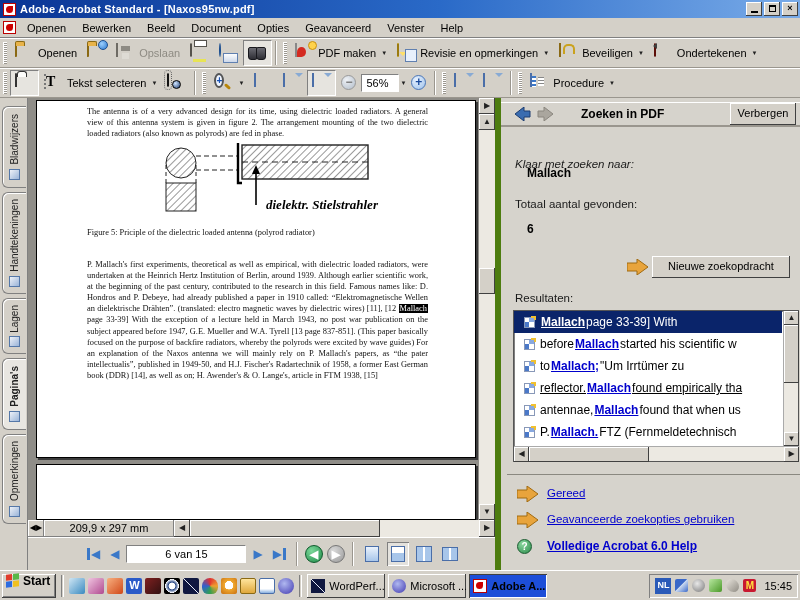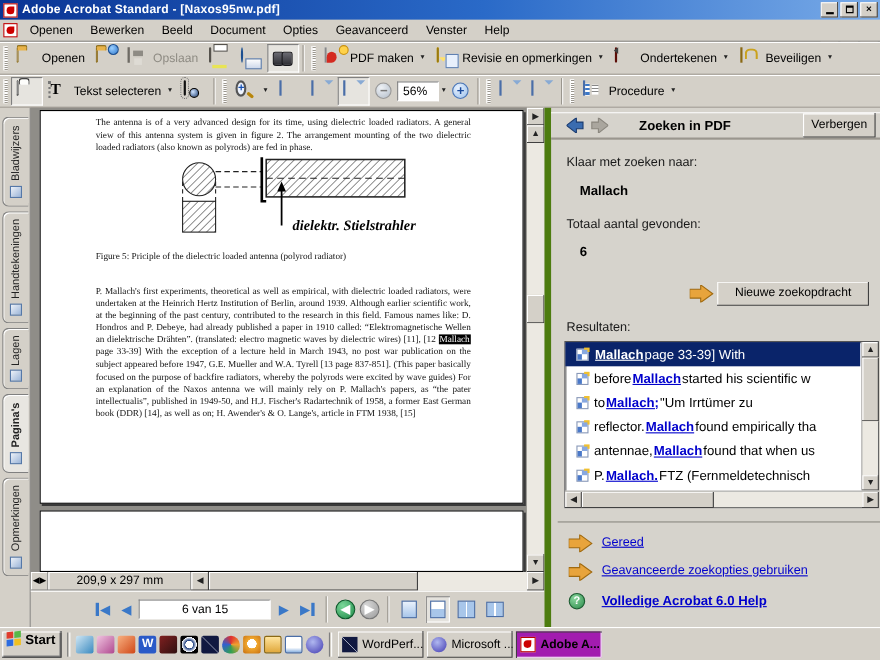--- a/index.html
+++ b/index.html
@@ -137,21 +137,21 @@
   .harrow { margin-left:14px; }
   #hidebtn { position:absolute; right:10px; top:1px; width:66px; height:22px; text-align:center; line-height:21px; background:#d4d0c8; box-shadow:inset -1px -1px 0 #404040, inset 1px 1px 0 #fff; }
   .plabel { position:absolute; left:14px; font-size:11.5px; color:#1a1a1a; }
   .pvalue { position:absolute; left:26px; font-weight:bold; font-size:12px; }
   #newsearch { position:absolute; right:10px; top:158px; width:138px; height:22px; text-align:center; line-height:21px; background:#d4d0c8; box-shadow:inset -1px -1px 0 #404040, inset 1px 1px 0 #fff; }
   #resultsbox { position:absolute; left:12px; top:212px; width:286px; height:152px; background:#fff; border:1px solid #555; box-shadow:inset 1px 1px 0 #808080; }
   .rrow { position:relative; height:22px; display:flex; align-items:center; padding-left:10px; white-space:nowrap; overflow:hidden; font-size:12px; width:268px; }
   .rrow .match { color:#0000cc; font-weight:bold; text-decoration:underline; margin:0 1px; }
   .rrow.selected { background:#0a246a; color:#fff; }
   .rrow.selected .match { color:#fff; }
-  .rrow.ulall .pre, .rrow.ulall .post { }
+  .rrow.ulall .pre, .rrow.ulall .post { text-decoration:underline; }
   .ricon { flex:0 0 11px; width:11px; height:11px; margin-right:5px; position:relative; background:#fff; border:1px solid #8898b8; }
   .ricon:before { content:""; position:absolute; left:0; top:4px; width:4px; height:5px; background:#4a78c8; }
   .ricon:after { content:""; position:absolute; right:0; top:0; width:5px; height:4px; background:#88a8e0; box-shadow:2px -2px 0 #f0c030; }
   #rv { position:absolute; right:0; top:0; width:15px; height:135px; background:#ece9e2; border-left:1px solid #aaa; }
   #rv .sbtn { width:15px; height:14px; line-height:13px; }
   #rvthumb { position:absolute; top:14px; left:0; width:15px; height:58px; background:#d4d0c8; box-shadow:inset -1px -1px 0 #404040, inset 1px 1px 0 #fff; }
   #rh { position:absolute; left:0; bottom:0; width:285px; height:15px; background:#ece9e2; border-top:1px solid #aaa; }
   #rh .sbtn { width:15px; height:15px; line-height:14px; }
   #rhthumb { position:absolute; left:15px; top:0; width:120px; height:15px; background:#d4d0c8; box-shadow:inset -1px -1px 0 #404040, inset 1px 1px 0 #fff; }
   #pdivider { position:absolute; left:6px; top:376px; width:293px; border-top:1px solid #8a8880; }
@@ -161,21 +161,21 @@
 
   
   #taskbar { position:absolute; left:0; top:570px; width:800px; height:30px; background:#d4d0c8; border-top:1px solid #fff; display:flex; align-items:center; padding:0 2px; gap:3px; }
   #startbtn { display:flex; align-items:flex-start; gap:3px; height:24px; padding:0 6px 0 4px; font-weight:bold; font-size:12px; background:#d4d0c8; box-shadow:inset -1px -1px 0 #404040, inset 1px 1px 0 #fff, inset -2px -2px 0 #808080; }
   .winflag { width:14px; height:13px; display:grid; grid-template-columns:6px 6px; grid-template-rows:6px 6px; gap:1px; transform:skewY(-6deg); }
   .winflag i:nth-child(1){background:#e03c2c;} .winflag i:nth-child(2){background:#58b848;}
   .winflag i:nth-child(3){background:#2c6ce0;} .winflag i:nth-child(4){background:#f0c020;}
   .tbsep { width:3px; height:22px; border-left:1px solid #808080; border-right:1px solid #fff; margin:0 2px; }
   .ql { width:16px; height:16px; border-radius:2px; }
   .taskbtn { display:flex; align-items:center; gap:4px; width:78px; height:24px; padding:0 4px; background:#d4d0c8; box-shadow:inset -1px -1px 0 #404040, inset 1px 1px 0 #fff; white-space:nowrap; overflow:hidden; }
-  .taskbtn.active { font-weight:bold; background:#a21caf; box-shadow:inset 1px 1px 0 #404040, inset -1px -1px 0 #fff; }
+  .taskbtn.active { font-weight:bold; background:#1d4ed8; box-shadow:inset 1px 1px 0 #404040, inset -1px -1px 0 #fff; }
   .tico { width:14px; height:14px; flex:0 0 14px; }
   #tray { margin-left:auto; display:flex; align-items:center; gap:4px; height:24px; padding:0 6px; box-shadow:inset 1px 1px 0 #808080, inset -1px -1px 0 #fff; }
   #nlbadge { width:16px; height:16px; background:#2a5ab8; color:#fff; font-size:9px; font-weight:bold; text-align:center; line-height:15px; }
   .trayico { width:13px; height:13px; border-radius:2px; }
   #clock { font-size:11px; margin-left:4px; }
 </style>
 </head>
 <body>
 
 <div id="screen">
@@ -243,27 +243,27 @@
       <span class="i16"><span class="pdficon"></span></span>
       <span class="lbl">PDF maken</span>
         <span class="dd">▼</span>
     </span>
     <span class="tbtn">
       <span class="i16"><span class="bubble"></span></span>
       <span class="lbl">Revisie en opmerkingen</span>
         <span class="dd">▼</span>
     </span>
     <span class="tbtn">
+      <span class="i16"><span class="lock"></span></span>
+      <span class="lbl">Beveiligen</span>
+        <span class="dd">▼</span>
+    </span>
+    <span class="tbtn">
       <span class="i16"><span class="pen"></span></span>
       <span class="lbl">Ondertekenen</span>
-        <span class="dd">▼</span>
-    </span>
-    <span class="tbtn">
-      <span class="i16"><span class="lock"></span></span>
-      <span class="lbl">Beveiligen</span>
         <span class="dd">▼</span>
     </span>
   </div>
 
   <div id="tb2" class="toolbar">
     <span class="grip"></span>
     <span class="tbtn pressed">
       <span class="i16"><span class="hand"></span></span>
     </span>
     <span class="tbtn">
@@ -427,21 +427,21 @@
         <svg class="harrow" width="16" height="14">
             <polygon points="0,7 9,0 9,4 15,4 15,10 9,10 9,14" fill="#3a6cb0" stroke="#1c3c70"></polygon>
           </svg>
         <svg class="harrow" style="margin-left:6px;" width="16" height="14">
             <polygon points="16,7 7,0 7,4 1,4 1,10 7,10 7,14" fill="#aaa69e" stroke="#8a867e"></polygon>
           </svg>
         <span class="title">Zoeken in PDF</span>
         <span id="hidebtn">Verbergen</span>
       </div>
 
-      <span class="plabel" style="top:44px;">Klaar met zoeken naar:</span>
+      <span class="plabel" style="top:60px;font-style:italic;">Klaar met zoeken naar:</span>
       <span class="pvalue" style="top:68px;">Mallach</span>
       <span class="plabel" style="top:100px;">Totaal aantal gevonden:</span>
       <span class="pvalue" style="top:124px;">6</span>
 
       <svg class="orange-arrow-svg" style="position:absolute; left:126px; top:161px;" width="22" height="16">
           <polygon points="0,4 10,4 10,0 21,8 10,16 10,12 0,12" fill="#e8a43c" stroke="#a06a10"></polygon>
         </svg>
       <span id="newsearch">Nieuwe zoekopdracht</span>
 
       <span class="plabel" style="top:194px;">Resultaten:</span>
@@ -541,15 +541,24 @@
       <span>WordPerf...</span>
     </span>
     <span class="taskbtn">
       <span class="tico" style="background:radial-gradient(circle at 40% 35%,#b0b8f0,#4038b0); border-radius:50%;"></span>
       <span>Microsoft ...</span>
     </span>
     <span class="taskbtn active">
       <span class="tico acro-ico"></span>
       <span>Adobe A...</span>
     </span>
+    <span id="tray">
+      <span id="nlbadge">NL</span>
+      <span class="trayico" style="background:linear-gradient(135deg,#3a68c8 45%,#c8d8f0 50%,#3a68c8);"></span>
+      <span class="trayico" style="background:radial-gradient(circle at 40% 35%,#e8e8e8,#787878); border-radius:50%;"></span>
+      <span class="trayico" style="background:linear-gradient(135deg,#b8e8a0,#4a9828);"></span>
+      <span class="trayico" style="background:linear-gradient(135deg,#e8e4dc,#908c84); border-radius:40% 60% 40% 60%;"></span>
+      <span class="trayico" style="background:#c81830; color:#ffe040; font-weight:bold; font-size:10px; text-align:center; line-height:13px;">M</span>
+      <span id="clock">15:45</span>
+    </span>
   </div>
 
 </div>
 
 </body></html>

